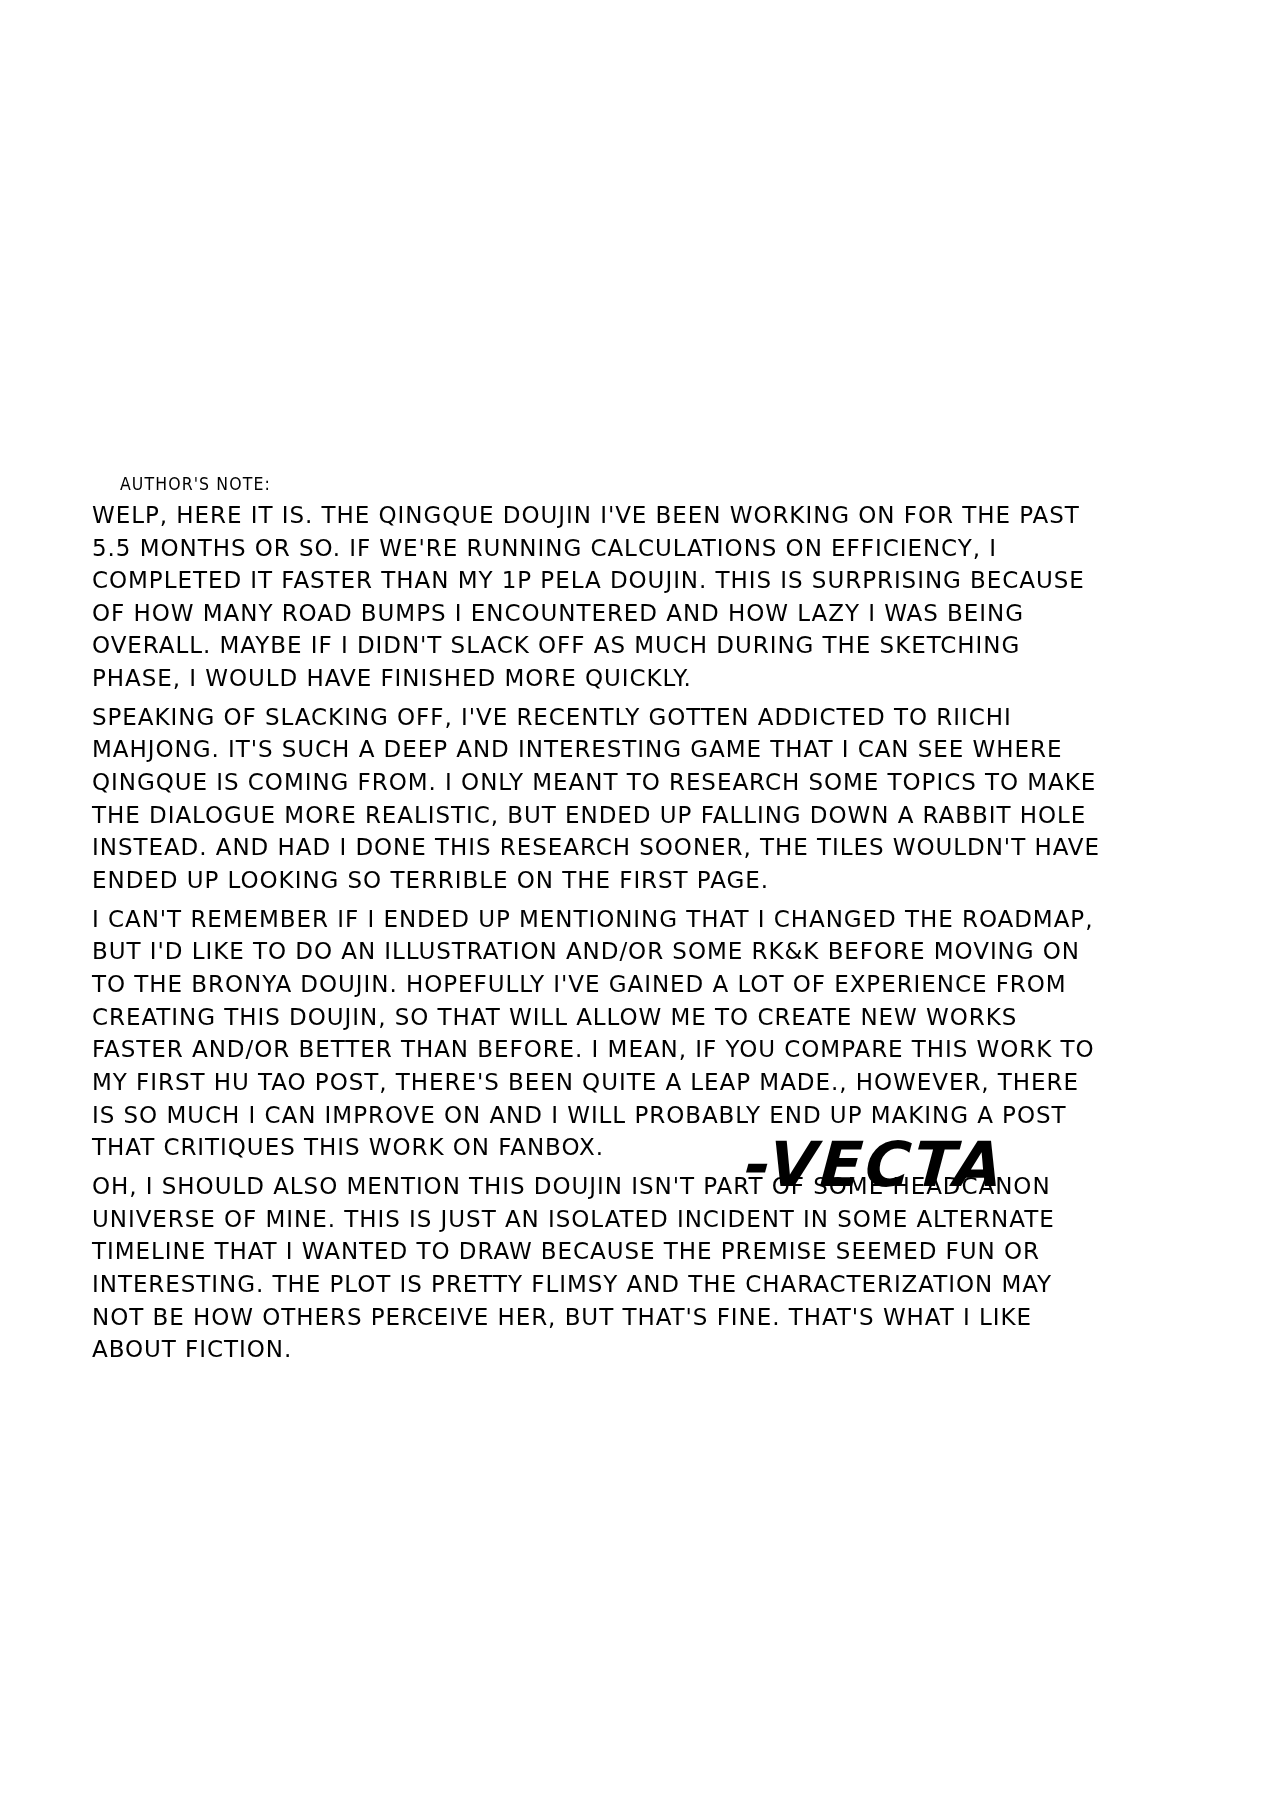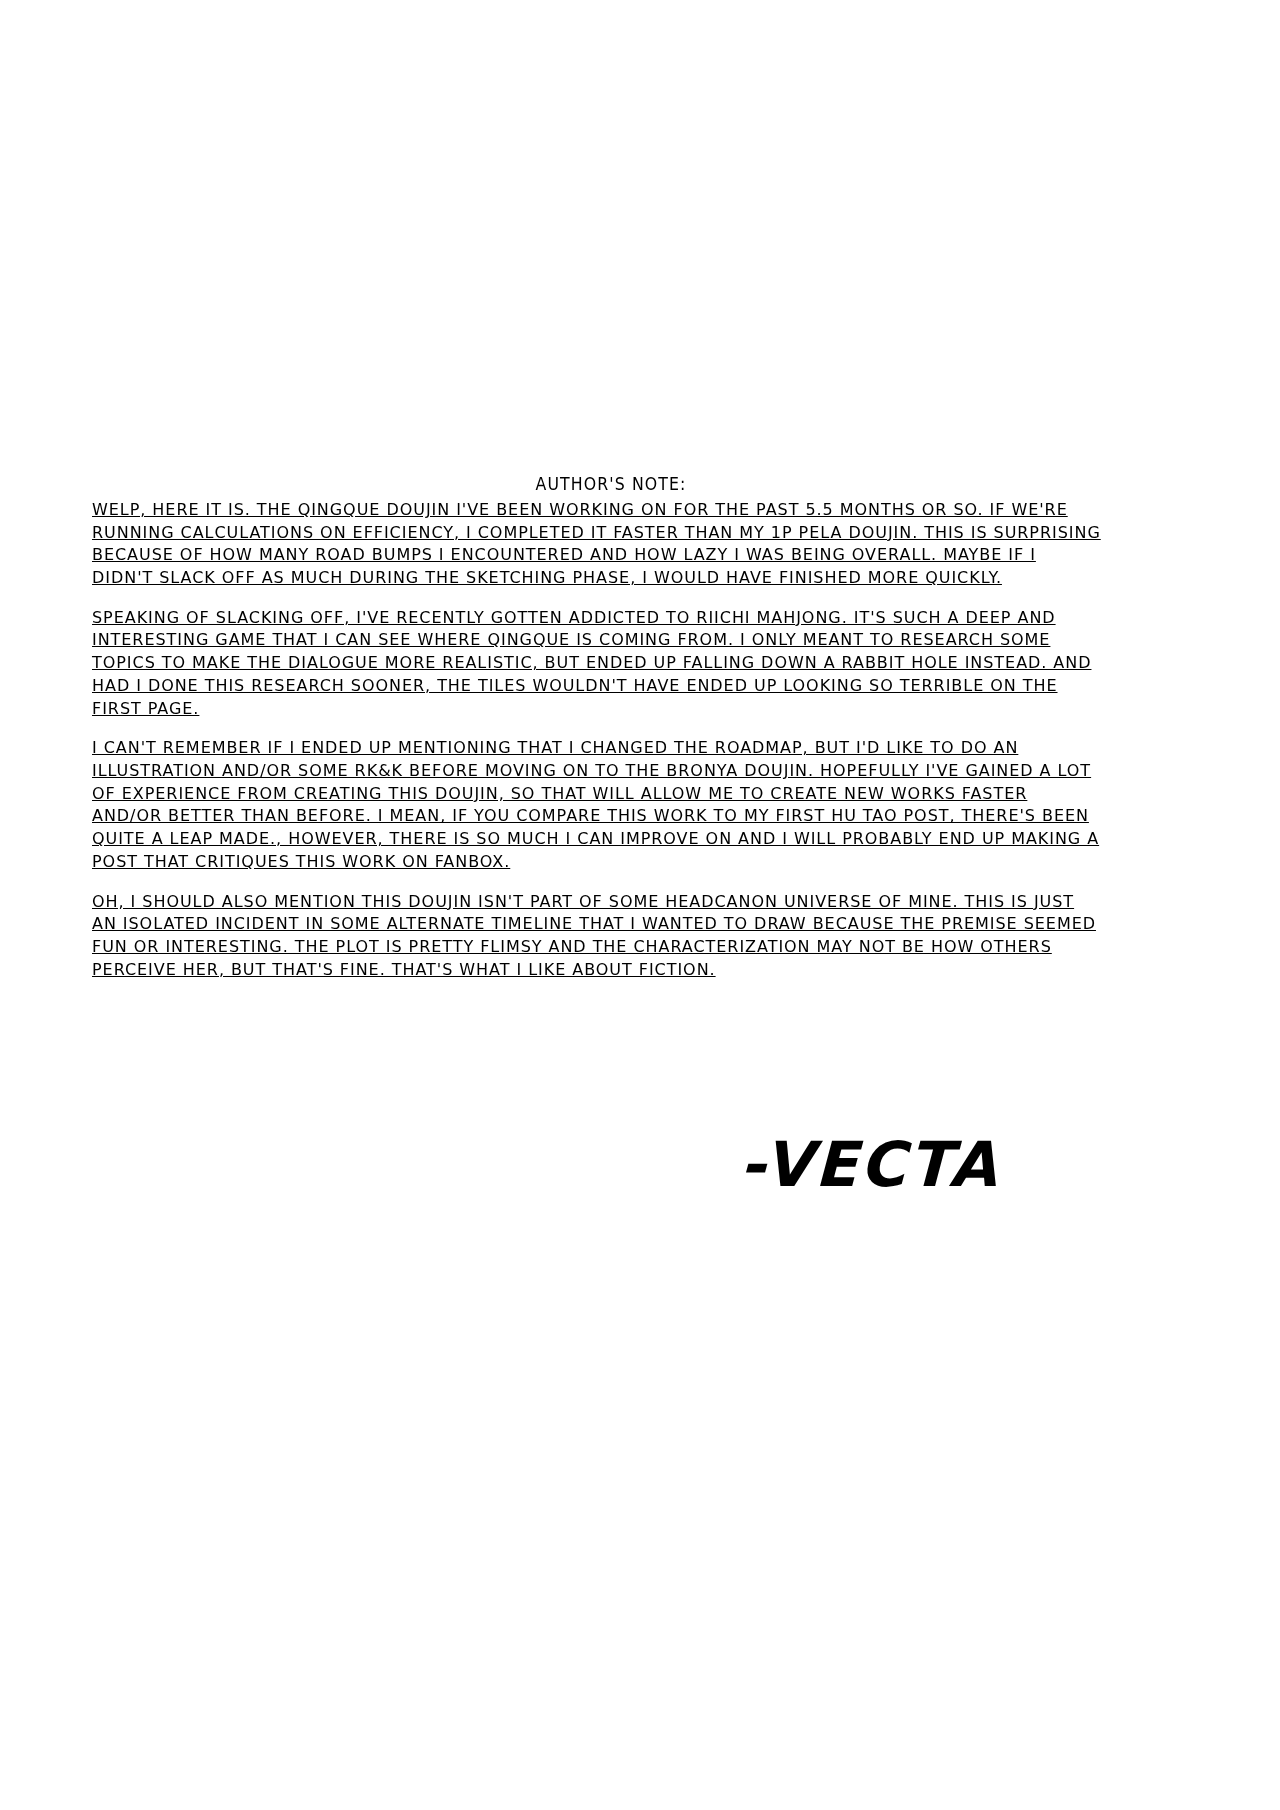--- a/index.html
+++ b/index.html
@@ -30,35 +30,33 @@
   }
 
   .note-heading {
     font-size: 17.5px;
     letter-spacing: 1.1px;
     text-transform: uppercase;
     margin: 0 0 2px 28px;
     font-weight: 400;
     line-height: 1.42;
     font-stretch: semi-condensed;
-    text-align: center;
   }
 
   .para {
-    font-size: 16px;
+    font-size: 23px;
     letter-spacing: 0.95px;
     text-transform: uppercase;
     line-height: 1.42;
     margin: 0;
     white-space: pre-line;
-    text-decoration: underline;
   }
 
   .para + .para {
-    margin-top: 17px;
+    margin-top: 6px;
   }
 
   .signature {
     position: absolute;
     left: 745px;
     top: 1128px;
     font-family: "DejaVu Sans", sans-serif;
     font-size: 62px;
     font-weight: 700;
     letter-spacing: 3px;

